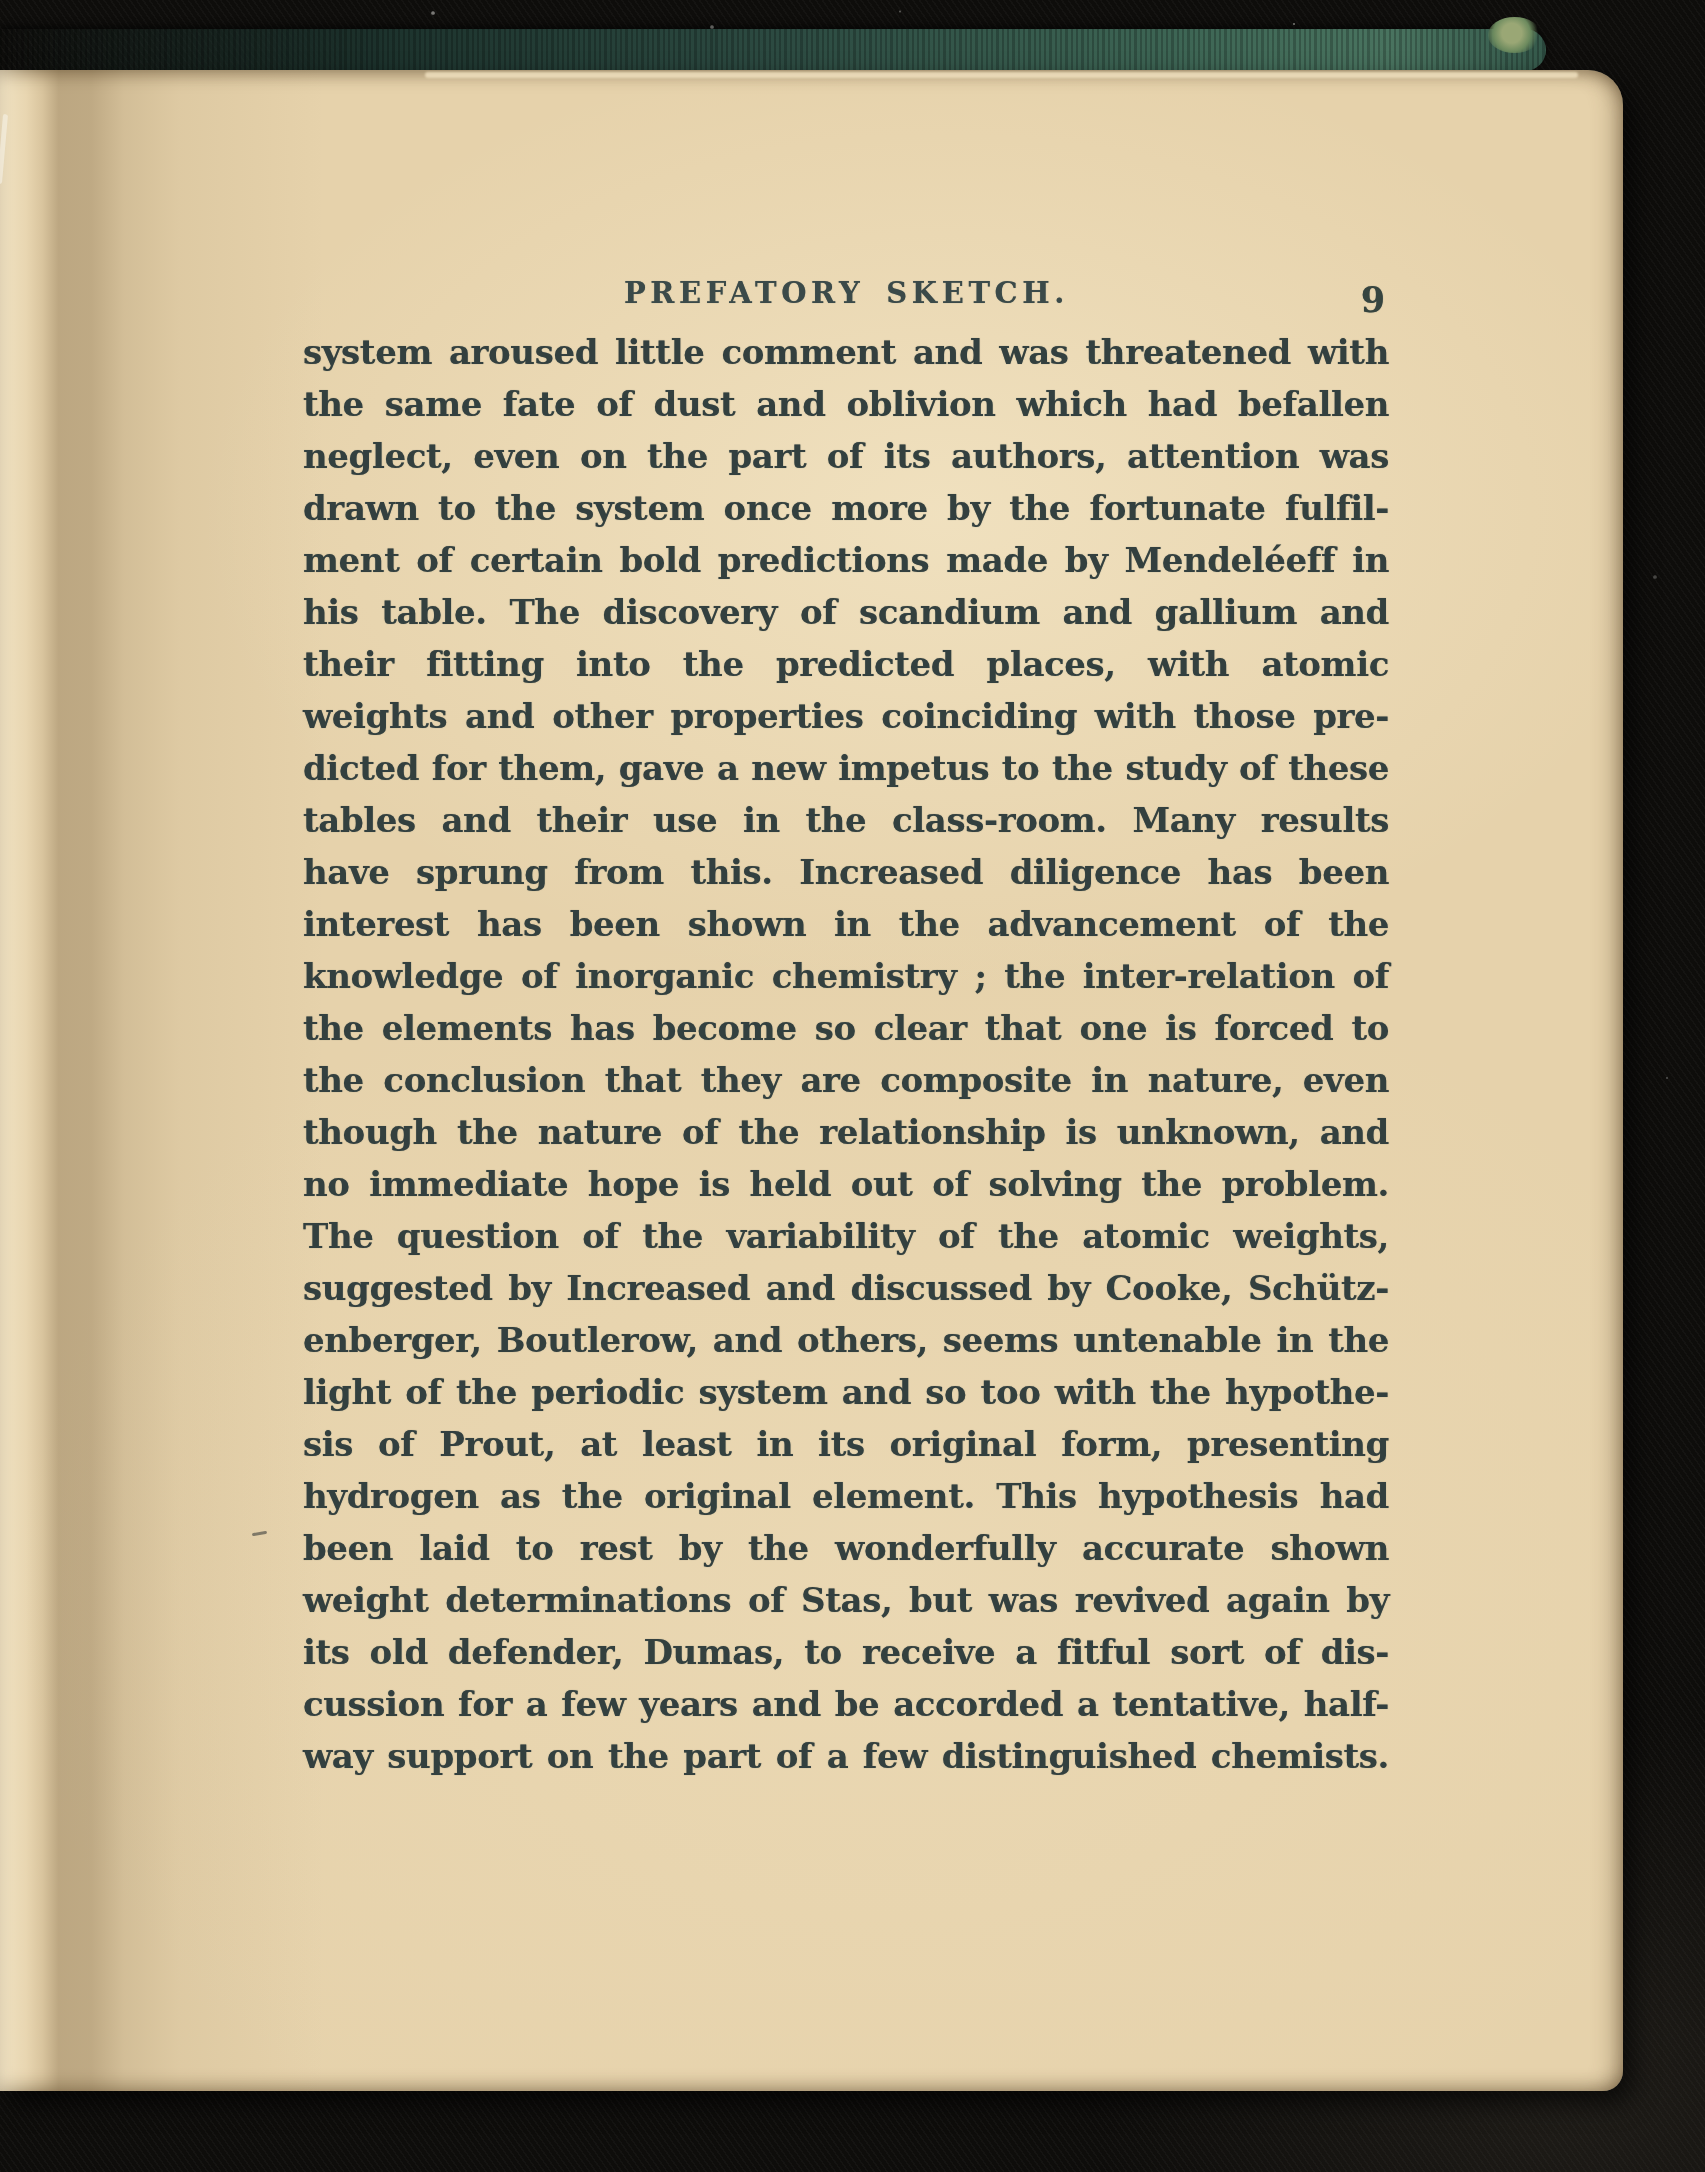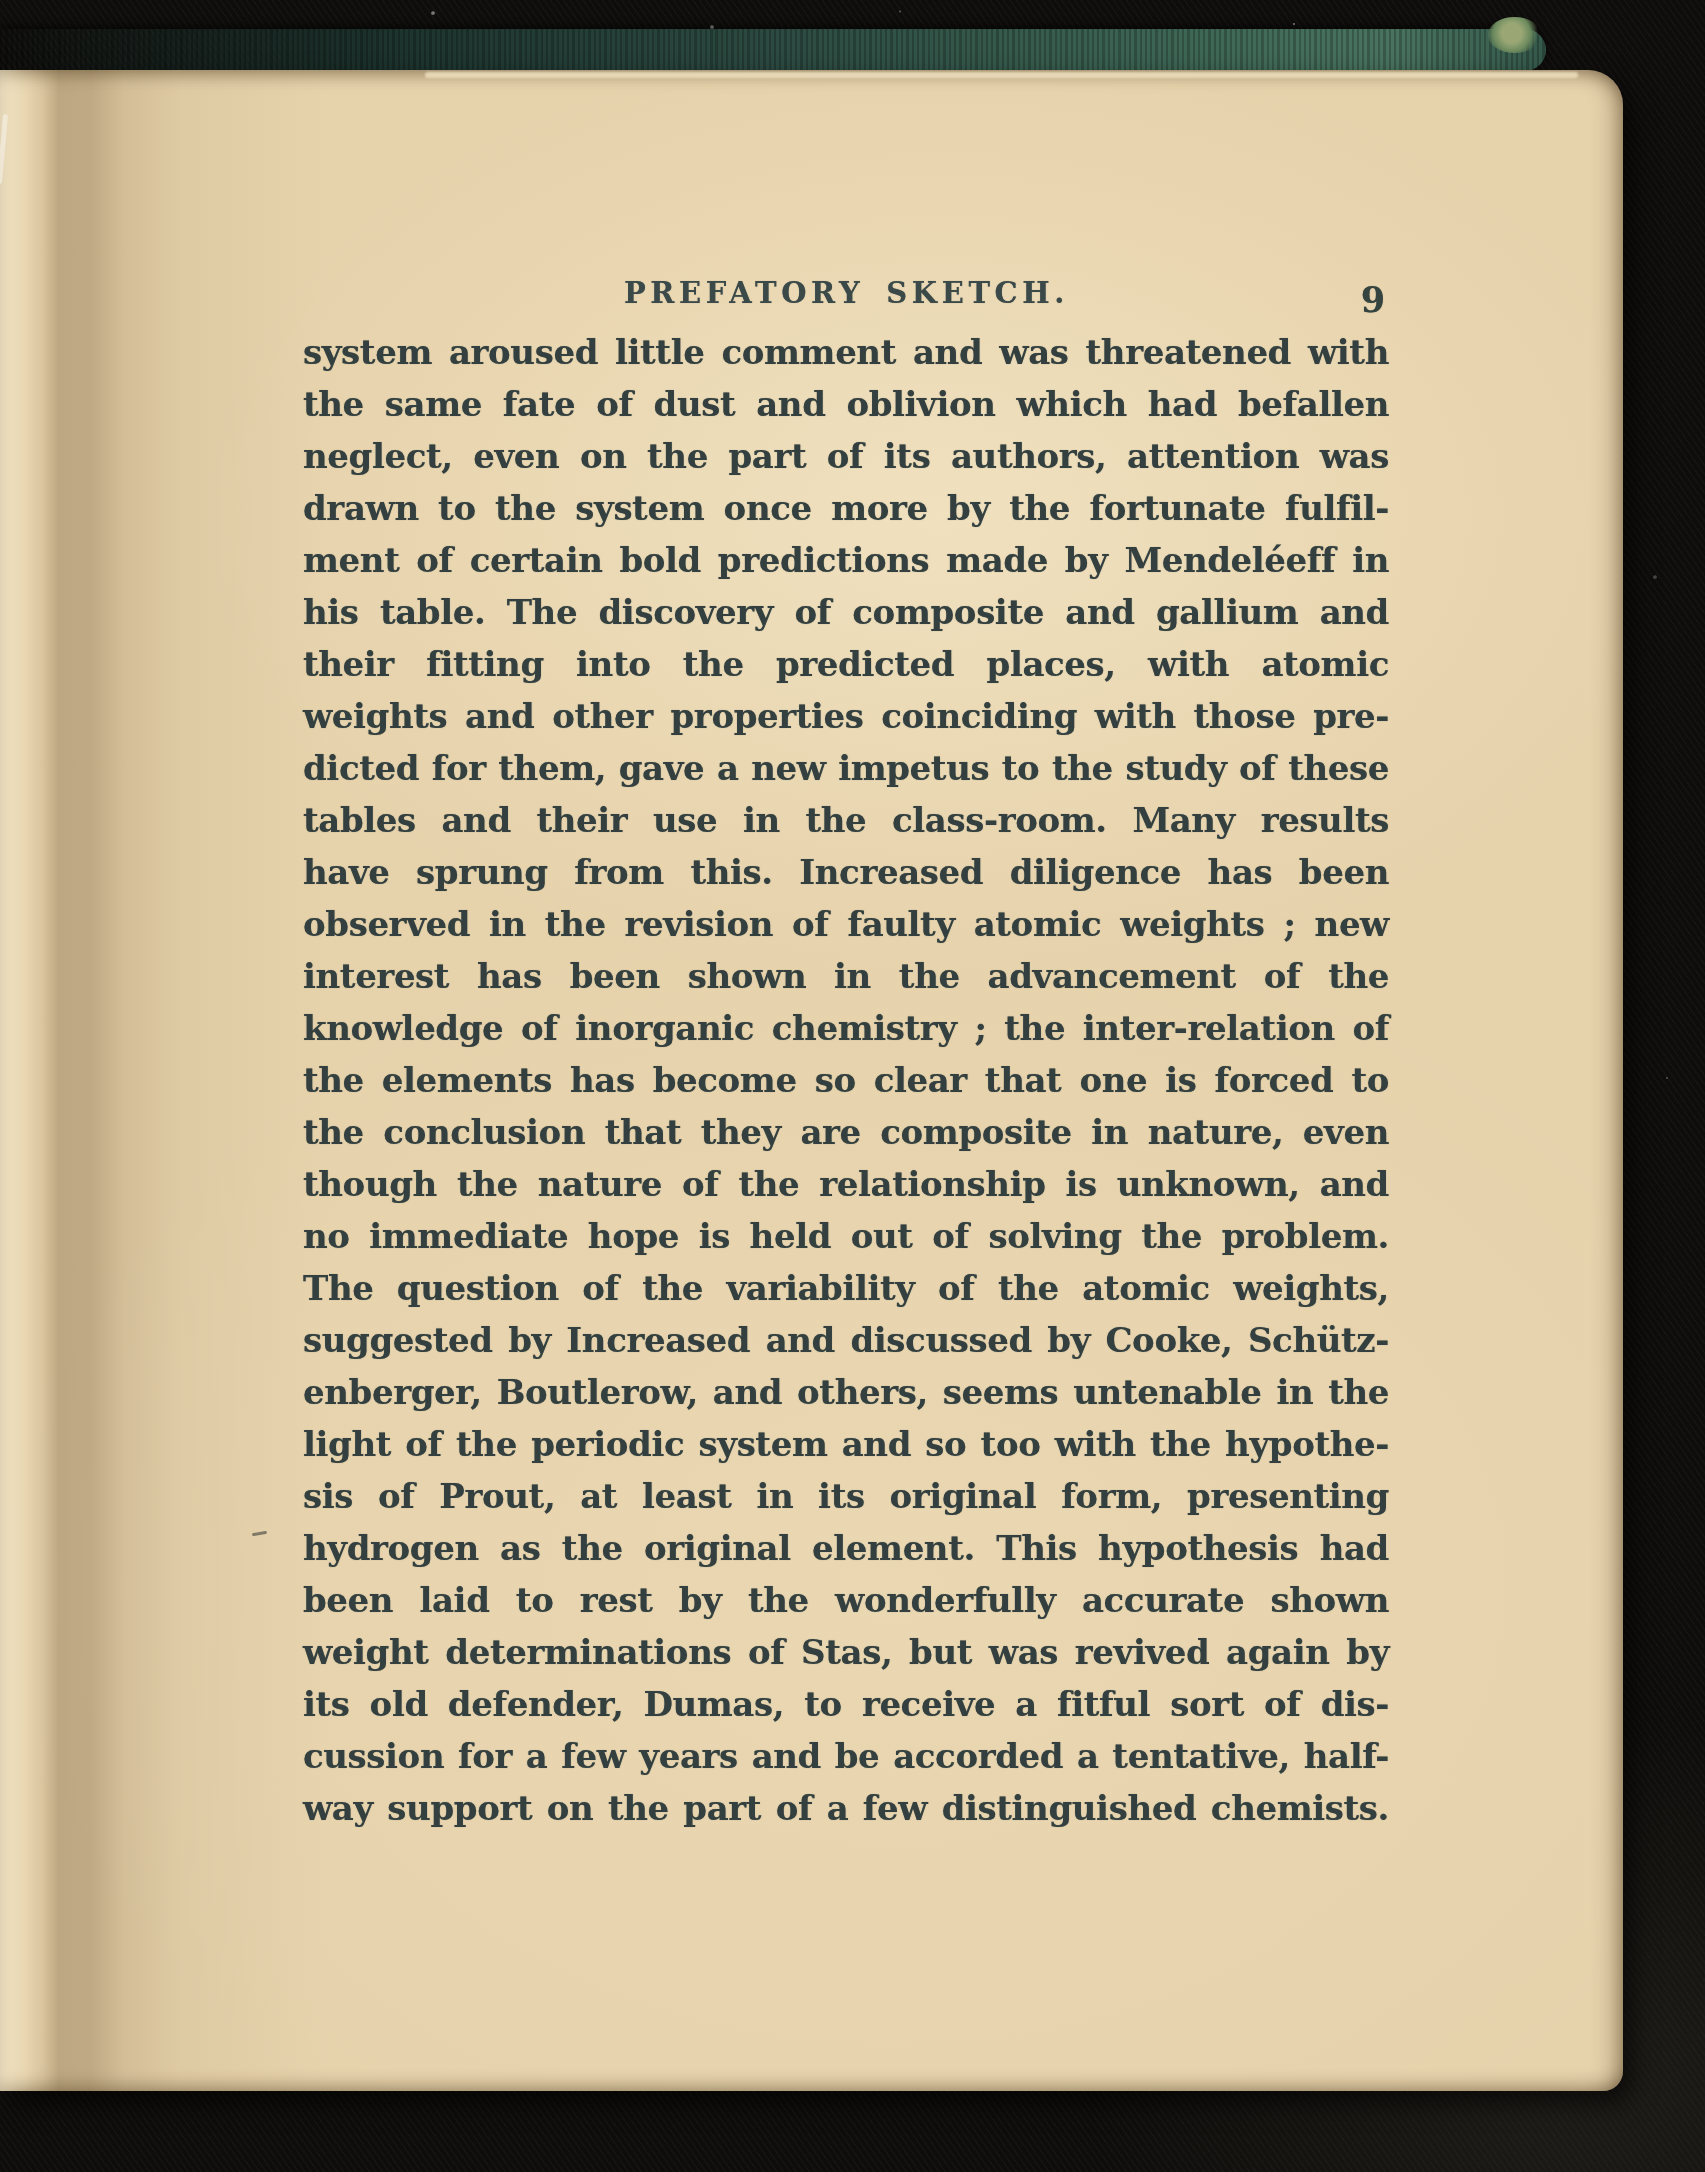--- a/index.html
+++ b/index.html
@@ -114,27 +114,26 @@
       <span>PREFATORY SKETCH.</span>
       <span class="page-num">9</span>
     </div>
 
     <div class="textbody">
       <div class="line">system aroused little comment and was threatened with</div>
       <div class="line">the same fate of dust and oblivion which had befallen</div>
       <div class="line">neglect, even on the part of its authors, attention was</div>
       <div class="line">drawn to the system once more by the fortunate fulfil-</div>
       <div class="line">ment of certain bold predictions made by Mendeléeff in</div>
-      <div class="line">his table. The discovery of composite and gallium and</div>
+      <div class="line">his table. The discovery of scandium and gallium and</div>
       <div class="line">their fitting into the predicted places, with atomic</div>
       <div class="line">weights and other properties coinciding with those pre-</div>
       <div class="line">dicted for them, gave a new impetus to the study of these</div>
       <div class="line">tables and their use in the class-room. Many results</div>
       <div class="line">have sprung from this. Increased diligence has been</div>
-      <div class="line">observed in the revision of faulty atomic weights ; new</div>
       <div class="line">interest has been shown in the advancement of the</div>
       <div class="line">knowledge of inorganic chemistry ; the inter-relation of</div>
       <div class="line">the elements has become so clear that one is forced to</div>
       <div class="line">the conclusion that they are composite in nature, even</div>
       <div class="line">though the nature of the relationship is unknown, and</div>
       <div class="line">no immediate hope is held out of solving the problem.</div>
       <div class="line">The question of the variability of the atomic weights,</div>
       <div class="line">suggested by Increased and discussed by Cooke, Schütz-</div>
       <div class="line">enberger, Boutlerow, and others, seems untenable in the</div>
       <div class="line">light of the periodic system and so too with the hypothe-</div>

